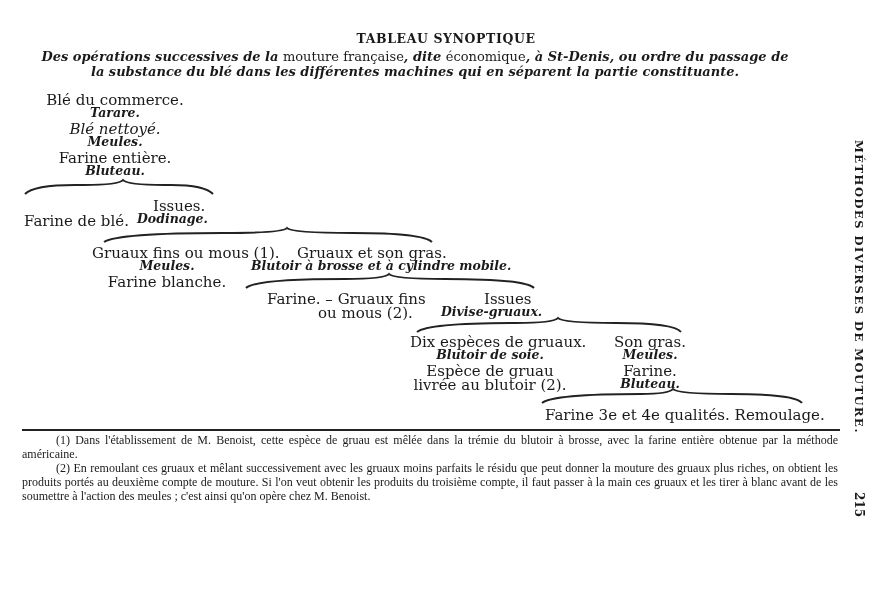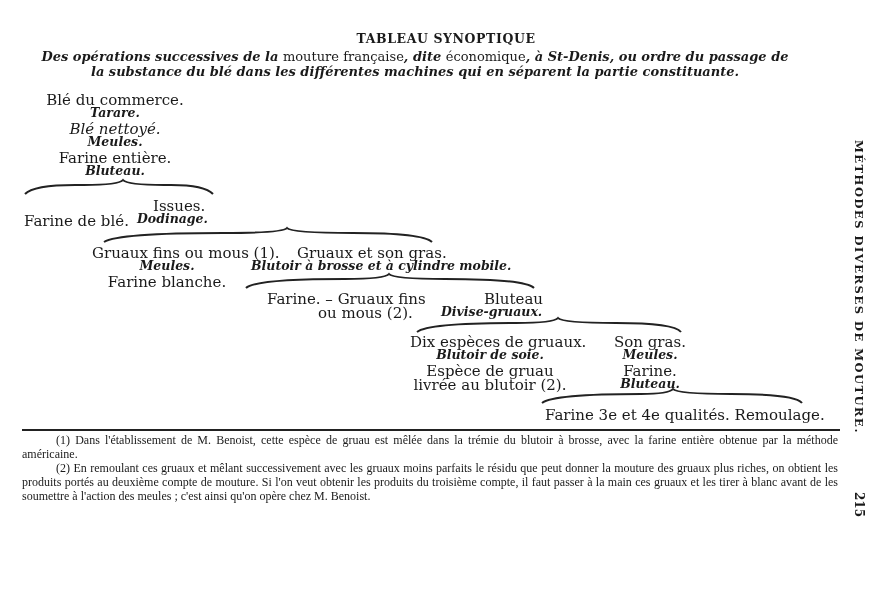--- a/index.html
+++ b/index.html
@@ -52,21 +52,21 @@
 <div class="abs n c" style="top:273px;left:92px;width:150px;">Farine blanche.</div>
 <div class="abs n" style="top:244px;left:297px;">Gruaux et son gras.</div>
 <div class="abs i" style="top:258px;left:251px;">Blutoir à brosse et à cylindre mobile.</div>
 
 <svg class="brace" style="left:245px;top:274px;" width="290" height="16" viewBox="0 0 290 16">
   <path d="M1 14 Q10 5 100 5 Q140 5 144 0 Q148 5 200 5 Q280 5 289 14" fill="none" stroke="#222" stroke-width="2"></path>
 </svg>
 
 <div class="abs n" style="top:290px;left:259px;margin-left:8px;">Farine. – Gruaux fins</div>
 <div class="abs n" style="top:304px;left:318px;">ou mous (2).</div>
-<div class="abs n" style="top:290px;left:484px;">Bluteau</div>
+<div class="abs n" style="top:290px;left:484px;">Issues</div>
 <div class="abs i" style="top:304px;left:441px;">Divise-gruaux.</div>
 
 <svg class="brace" style="left:416px;top:318px;" width="266" height="16" viewBox="0 0 266 16">
   <path d="M1 14 Q12 5 100 5 Q138 5 142 0 Q146 5 200 5 Q258 5 265 14" fill="none" stroke="#222" stroke-width="2"></path>
 </svg>
 
 <div class="abs n c" style="top:333px;left:410px;width:160px;">Dix espèces de gruaux.</div>
 <div class="abs i c" style="top:347px;left:410px;width:160px;">Blutoir de soie.</div>
 <div class="abs n c" style="top:362px;left:410px;width:160px;">Espèce de gruau</div>
 <div class="abs n c" style="top:376px;left:410px;width:160px;">livrée au blutoir (2).</div>

